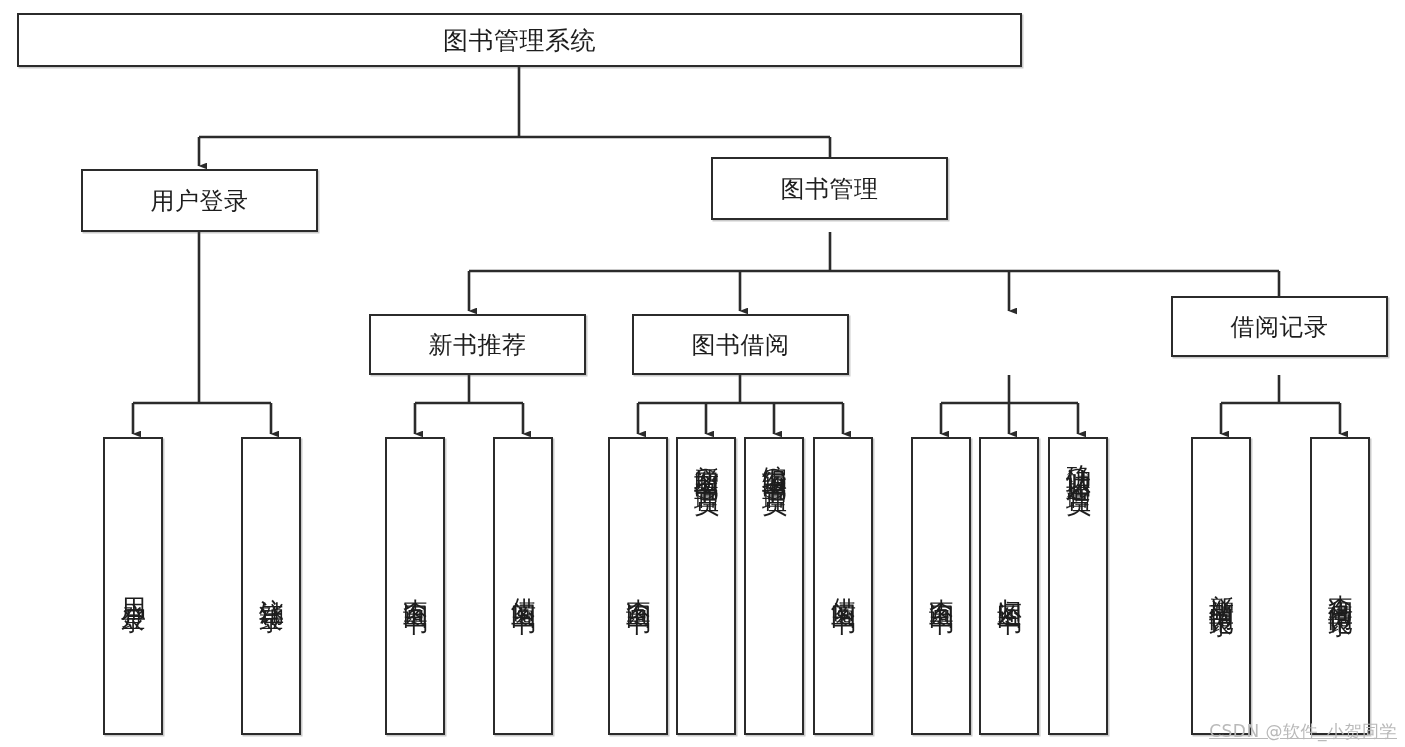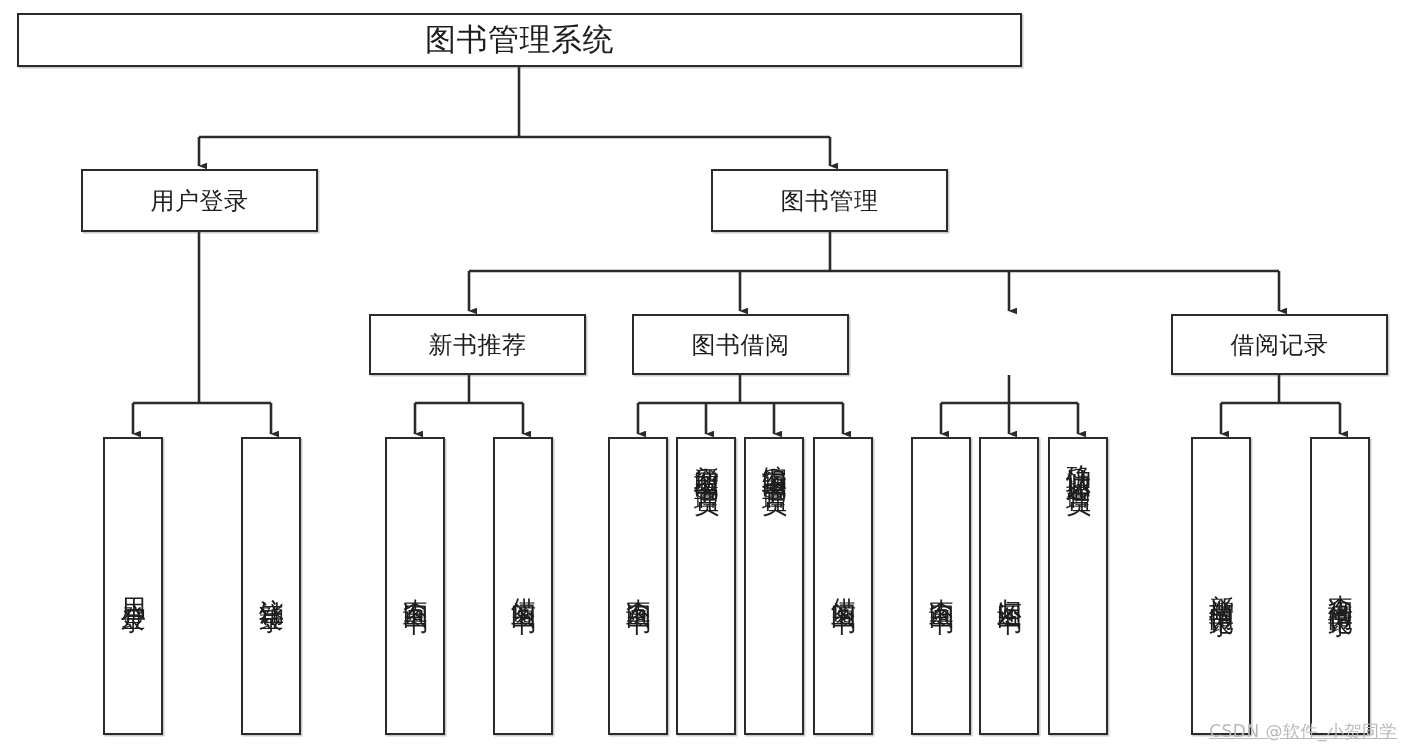--- a/index.html
+++ b/index.html
@@ -37,21 +37,21 @@
     box-shadow: 1.5px 1.5px 0 rgba(80,80,80,0.30);
   }
   .node-label {
     display: block;
     color: #1d1d1d;
     letter-spacing: 0.5px;
     text-align: center;
     white-space: nowrap;
   }
   
-  .level-root .node-label { font-size: 31px; }
+  .level-root .node-label { font-size: 25px; }
   .level-two .node-label  { font-size: 24px; }
   .level-three .node-label{ font-size: 24px; }
 
   
   .node.leaf {
     align-items: flex-start;
     justify-content: center;
     padding-top: 6px;
   }
   .node.leaf .node-label {
@@ -138,34 +138,34 @@
   </svg>
 
   <div class="node level-root" style="left:17px; top:13px; width:1005px; height:54px;">
     <span class="node-label">图书管理系统</span>
   </div>
 
   <div class="node level-two" style="left:81px; top:169px; width:237px; height:63px;">
     <span class="node-label">用户登录</span>
   </div>
 
-  <div class="node level-two" style="left:711px; top:169px; width:237px; height:63px;">
+  <div class="node level-two" style="left:711px; top:157px; width:237px; height:63px;">
     <span class="node-label">图书管理</span>
   </div>
 
   <div class="node level-three" style="left:361px; top:314px; width:217px; height:61px;margin-left:8px;">
     <span class="node-label">新书推荐</span>
   </div>
 
   <div class="node level-three" style="left:632px; top:314px; width:217px; height:61px;">
     <span class="node-label">图书借阅</span>
   </div>
 
 
-  <div class="node level-three" style="left:1171px; top:314px; width:217px; height:61px;">
+  <div class="node level-three" style="left:1171px; top:296px; width:217px; height:61px;">
     <span class="node-label">借阅记录</span>
   </div>
 
   <div class="node leaf leaf-centered" style="left:103px; top:437px; width:60px; height:298px;">
     <span class="node-label">用户登录</span>
   </div>
 
   <div class="node leaf leaf-centered" style="left:241px; top:437px; width:60px; height:298px;">
     <span class="node-label">注销登录</span>
   </div>

